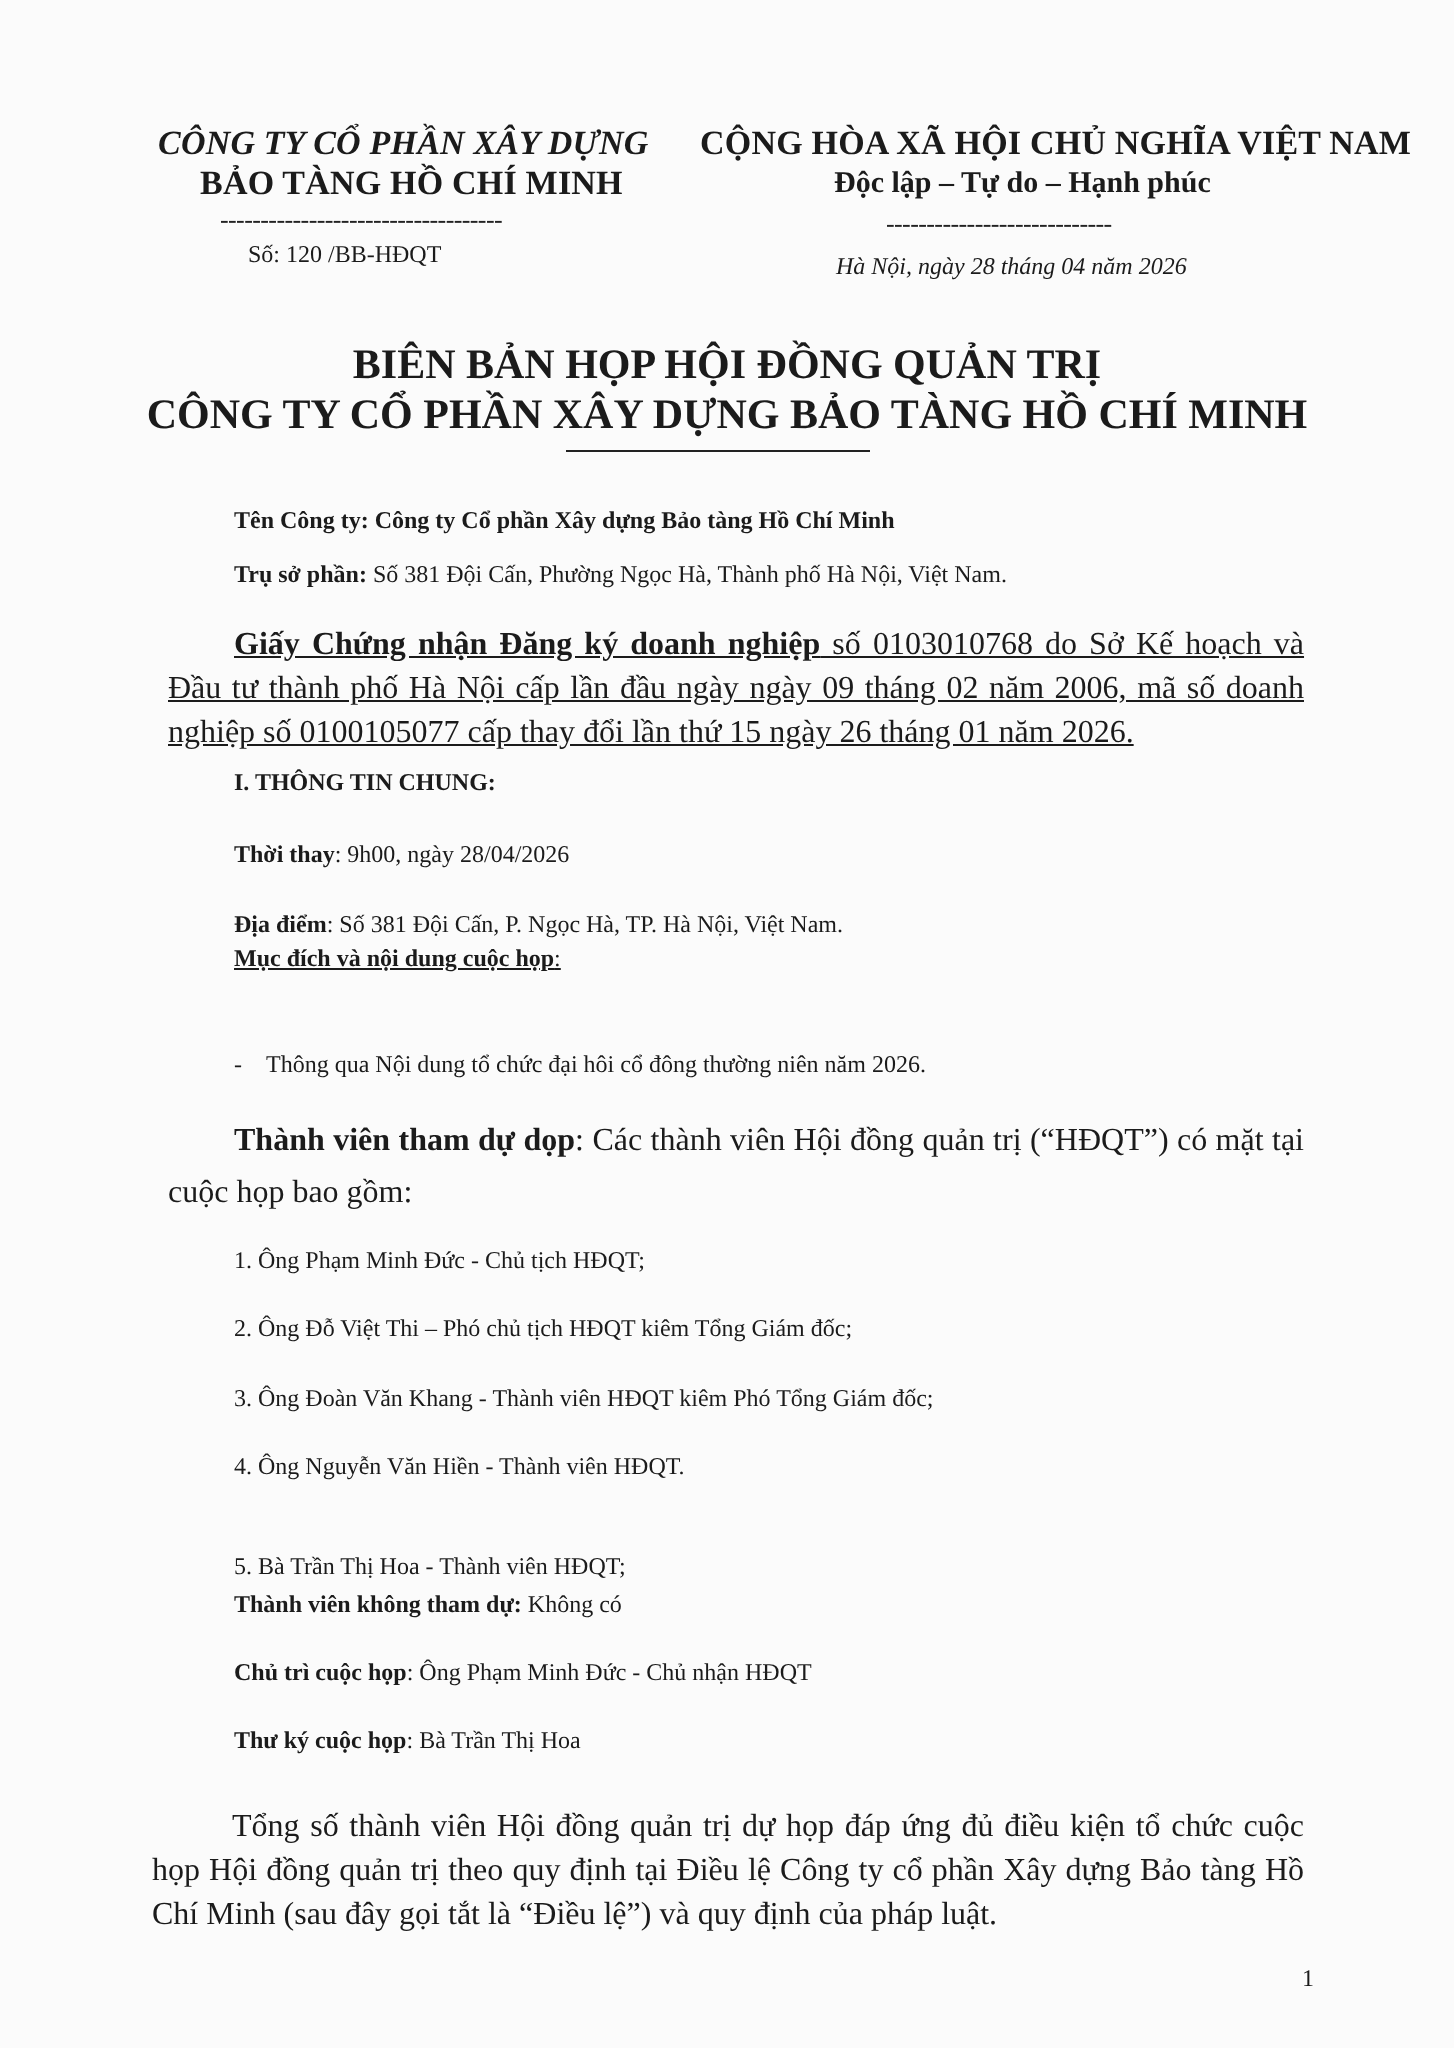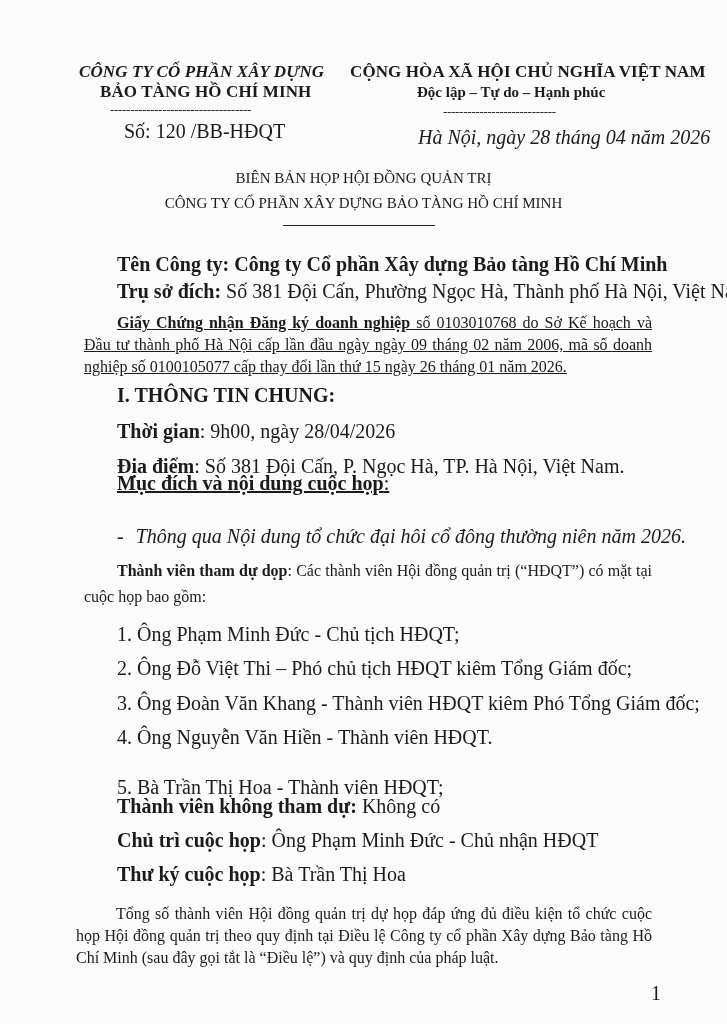--- a/index.html
+++ b/index.html
@@ -10,22 +10,22 @@
       overflow: hidden;
       font-family: "Liberation Serif", "DejaVu Serif", serif;
       color: #1b1b1b;
     }
     .abs { position: absolute; white-space: nowrap; }
     .b { font-weight: bold; }
     .i { font-style: italic; }
     .hdr { font-size: 17px; font-weight: bold; letter-spacing: 0.1px; }
     .hdr-sub { font-size: 15px; font-weight: bold; }
     .dash { font-size: 13px; letter-spacing: -0.3px; color: #222; }
-    .title { font-size: 15px; font-weight: normal; text-align: center; width: 727px; left: 0; }
-    .txt { font-size: 20px; }
+    .title { font-size: 21px; font-weight: bold; text-align: center; width: 727px; left: 0; }
+    .txt { font-size: 12px; }
     .para { position: absolute; font-size: 16px; line-height: 22px; text-align: justify; white-space: normal; }
     .rule { position: absolute; height: 1px; background: #222; }
   </style>
 </head>
 <body>
 
 <div class="abs hdr" style="left:79px; top:62px;font-style:italic;">CÔNG TY CỔ PHẦN XÂY DỰNG</div>
 <div class="abs hdr" style="left:100px; top:82px;">BẢO TÀNG HỒ CHÍ MINH</div>
 <div class="abs dash" style="left:110px; top:102px;">-----------------------------------</div>
 <div class="abs txt" style="left:124px; top:120px;">Số: 120  /BB-HĐQT</div>
@@ -34,38 +34,38 @@
 <div class="abs hdr-sub" style="left:417px; top:84px;">Độc lập – Tự do – Hạnh phúc</div>
 <div class="abs dash" style="left:443px; top:104px;">----------------------------</div>
 <div class="abs txt i" style="left:418px; top:126px;">Hà Nội, ngày  28  tháng 04 năm 2026</div>
 
 <div class="abs title" style="top:170px;">BIÊN BẢN HỌP HỘI ĐỒNG QUẢN TRỊ</div>
 <div class="abs title" style="top:195px;">CÔNG TY CỔ PHẦN XÂY DỰNG BẢO TÀNG HỒ CHÍ MINH</div>
 <div class="rule" style="left:283px; top:225px; width:152px;"></div>
 
 <div class="abs txt b" style="left:117px; top:253px;">Tên Công ty: Công ty Cổ phần Xây dựng Bảo tàng Hồ Chí Minh</div>
 <div class="abs txt" style="left:117px; top:280px;">
-  <span class="b">Trụ sở đích:</span><span> Số 381 Đội Cấn, Phường Ngọc Hà, Thành phố Hà Nội, Việt Nam.</span>
+  <span class="b">Trụ sở phần:</span><span> Số 381 Đội Cấn, Phường Ngọc Hà, Thành phố Hà Nội, Việt Nam.</span>
 </div>
 <div class="para" style="left:84px; top:312px; width:568px; text-indent:33px;text-decoration:underline;">
   <span class="b">Giấy Chứng nhận Đăng ký doanh nghiệp</span><span> số 0103010768 do Sở Kế hoạch và Đầu tư thành phố Hà Nội cấp lần đầu ngày ngày 09 tháng 02 năm 2006, mã số doanh nghiệp số 0100105077 cấp thay đổi lần thứ 15 ngày 26 tháng 01 năm 2026.</span>
 </div>
 
 <div class="abs txt b" style="left:117px; top:384px;">I.  THÔNG TIN CHUNG:</div>
 
 <div class="abs txt" style="left:117px; top:420px;">
-  <span class="b">Thời gian</span><span>: 9h00, ngày 28/04/2026</span>
+  <span class="b">Thời thay</span><span>: 9h00, ngày 28/04/2026</span>
 </div>
 <div class="abs txt" style="left:117px; top:455px;">
   <span class="b">Địa điểm</span><span>: Số 381 Đội Cấn, P. Ngọc Hà, TP. Hà Nội, Việt Nam.</span>
 </div>
 <div class="abs txt" style="left:117px; top:472px;text-decoration:underline;">
   <span class="b">Mục đích và nội dung cuộc họp</span><span>:</span>
 </div>
-<div class="abs txt" style="left:117px; top:525px;font-style:italic;">
+<div class="abs txt" style="left:117px; top:525px;">
   <span>-</span><span style="display:inline-block; width:12px;"></span><span>Thông qua Nội dung tổ chức đại hôi cổ đông thường niên năm 2026.</span>
 </div>
 
 <div class="para" style="left:84px; top:558px; width:568px; text-indent:33px; line-height:26px;">
   <span class="b">Thành viên tham dự dọp</span><span>: Các thành viên Hội đồng quản trị (“HĐQT”) có mặt tại cuộc họp bao gồm:</span>
 </div>
 
 <div class="abs txt" style="left:117px; top:623px;">1. Ông Phạm Minh Đức - Chủ tịch HĐQT;</div>
 <div class="abs txt" style="left:117px; top:657px;">2. Ông Đỗ Việt Thi – Phó chủ tịch HĐQT kiêm Tổng Giám đốc;</div>
 <div class="abs txt" style="left:117px; top:692px;">3. Ông Đoàn Văn Khang - Thành viên HĐQT kiêm Phó Tổng Giám đốc;</div>

